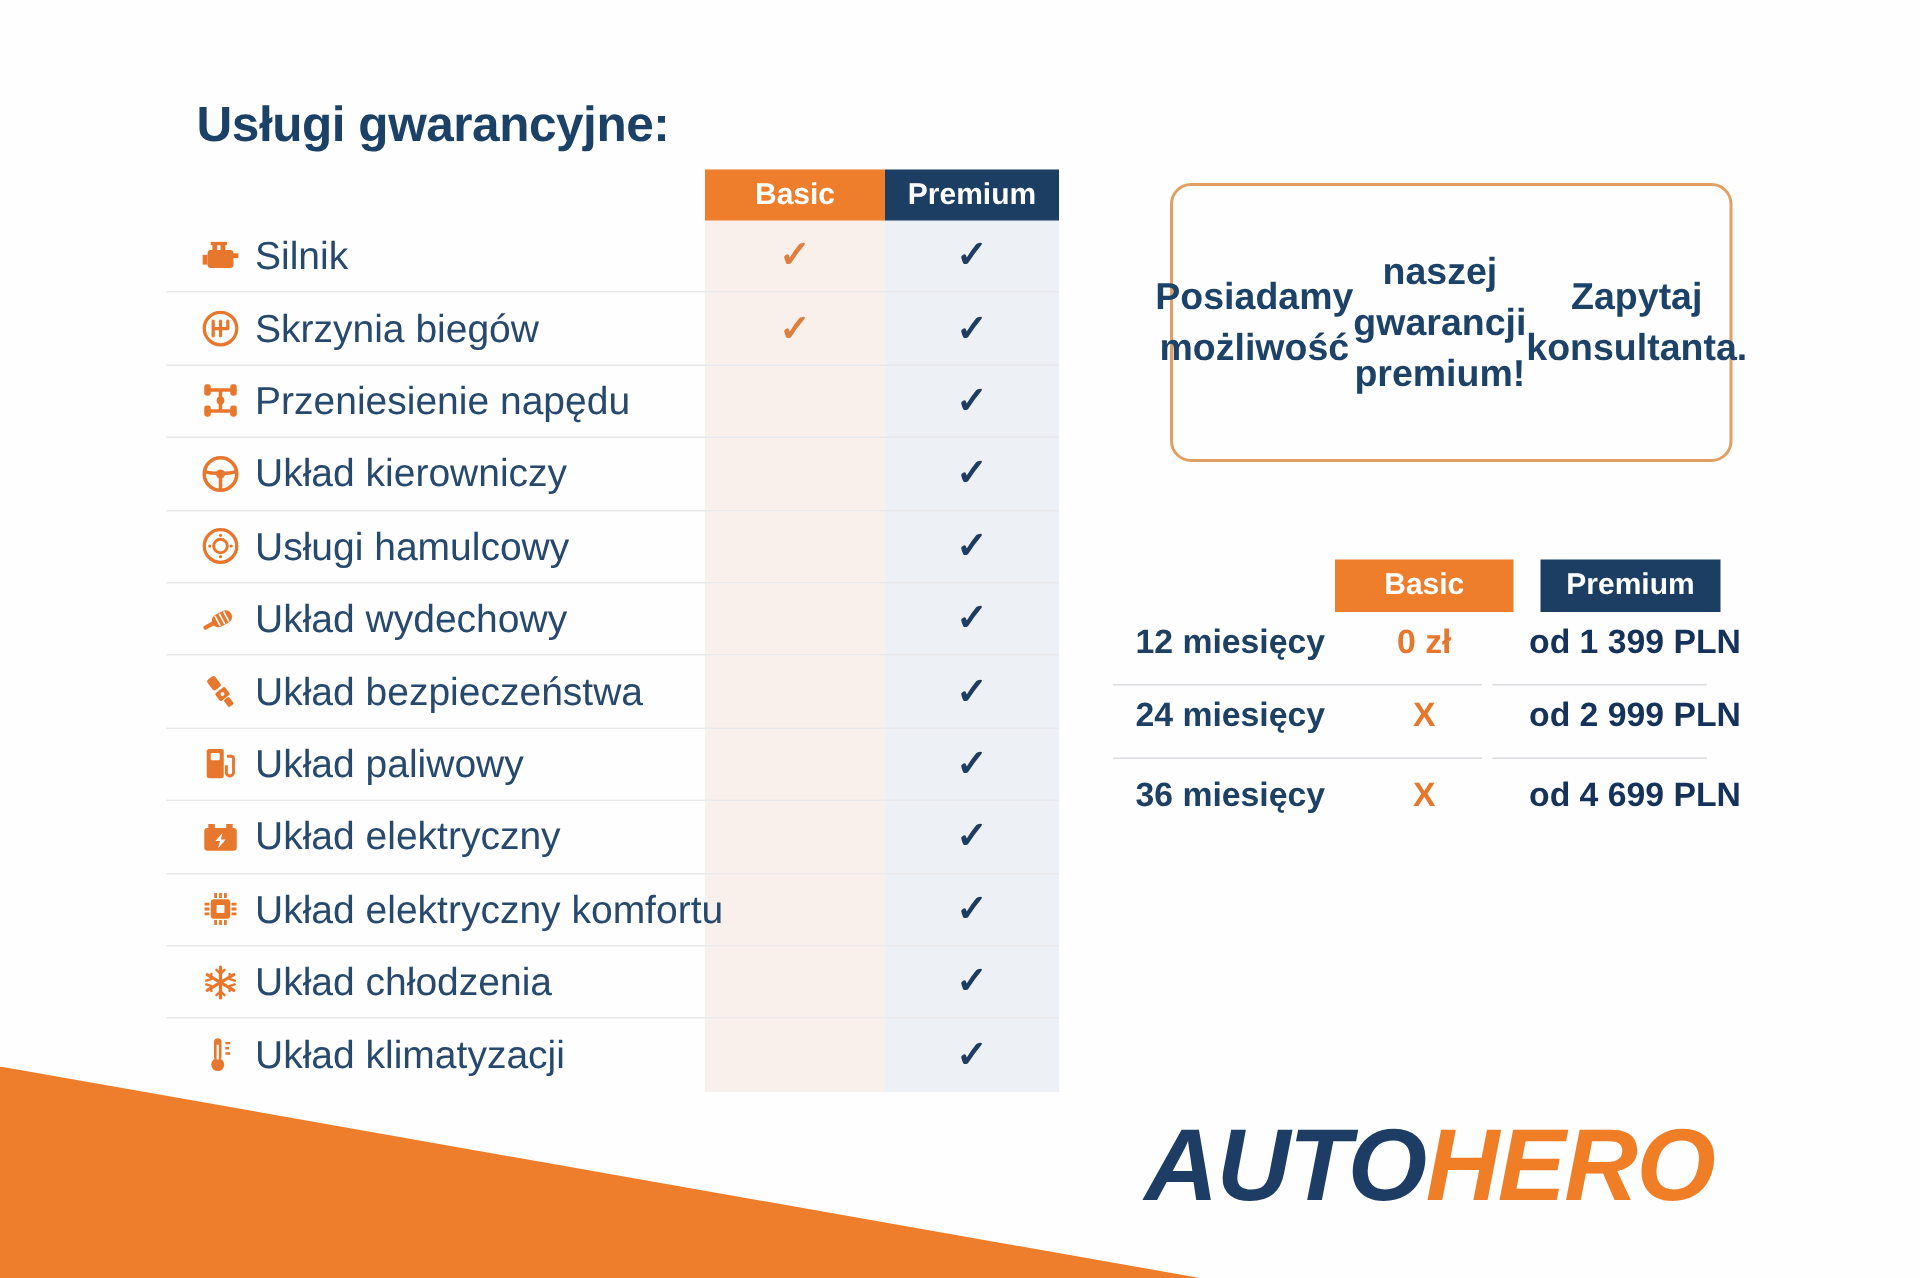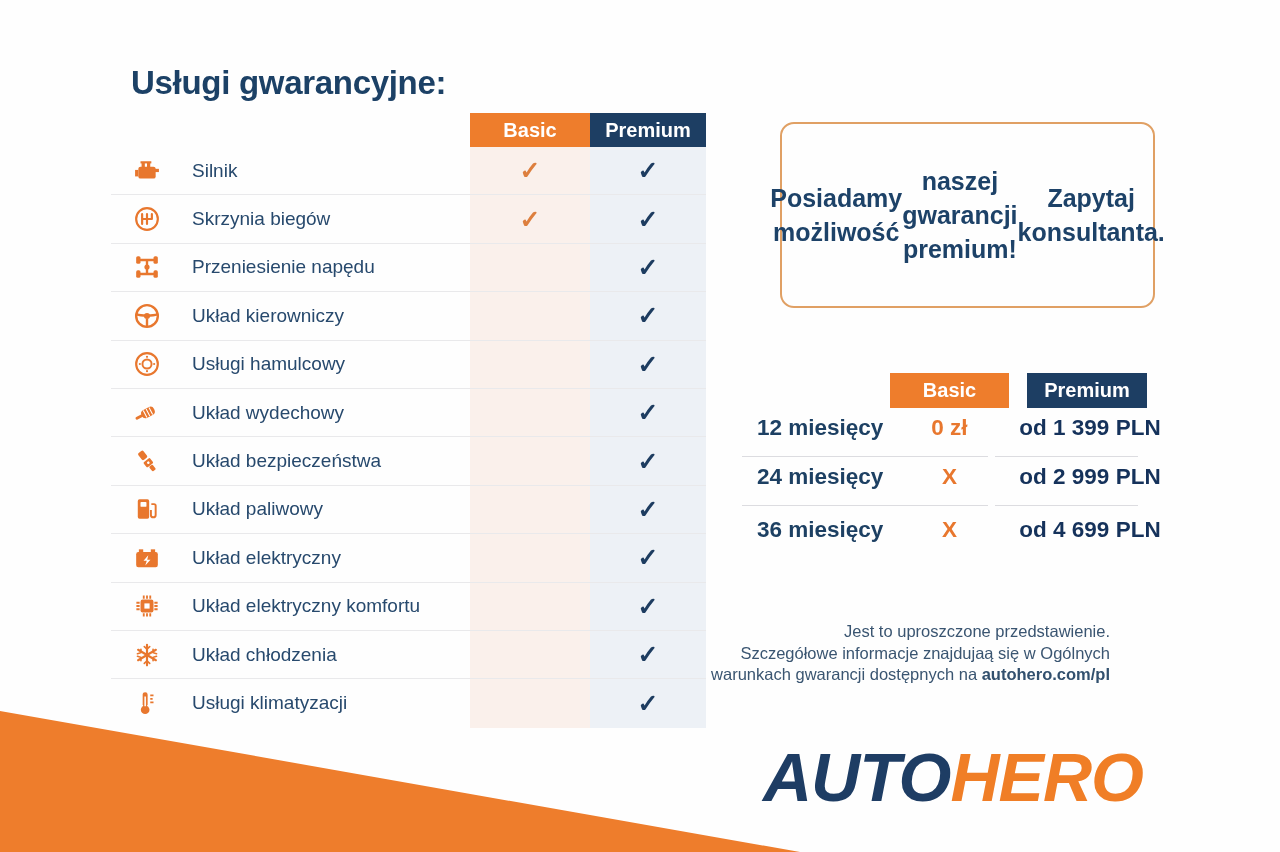--- a/index.html
+++ b/index.html
@@ -19,21 +19,21 @@
        font-weight:bold;font-size:20px}
   .hdr.basic{left:359px;width:120px;background:#EE7D2C}
   .hdr.premium{left:479px;width:116px;background:#1D3E63}
   .rows{position:absolute;top:34px;left:0;width:595px}
   .crow{position:relative;height:48.4px;display:flex;align-items:center;
         border-bottom:1px solid #E9E9EB;box-sizing:border-box}
   .crow:last-child{border-bottom:none}
   .crow .icon{margin-left:22px;width:27px;height:27px;flex:0 0 27px;display:flex;
               align-items:center;justify-content:center}
   .crow .icon svg{width:26px;height:26px;display:block}
-  .crow .rlabel{margin-left:32px;font-size:19px;color:#27496D}
+  .crow .rlabel{margin-left:10px;font-size:26px;color:#27496D}
   .cell{position:absolute;top:0;height:100%;display:flex;align-items:center;justify-content:center}
   .cell.basic{left:359px;width:120px}
   .cell.prem{left:479px;width:116px}
   .chk{font-size:25px;font-weight:bold;line-height:1}
   .chk.o{color:#DD7F3E}
   .chk.n{color:#1D3C60}
 
   
   .finbox{position:absolute;left:780px;top:122px;width:375px;height:186px;
           border:2px solid #E0A064;border-radius:14px;box-sizing:border-box;
@@ -266,21 +266,21 @@
         </div>
         <div class="crow">
           <span class="icon">
             <svg viewBox="0 0 24 24">
               <rect x="8" y="2" width="4.6" height="13.5" rx="2.3" fill="#E8772E"></rect>
               <circle cx="10.3" cy="18.2" r="4" fill="#E8772E"></circle>
               <rect x="9.6" y="6" width="1.4" height="9" fill="#fff"></rect>
               <path d="M15 5h3M15 8.2h2.2M15 11.4h3" stroke="#E8772E" stroke-width="1.5" fill="none"></path>
             </svg>
           </span>
-          <span class="rlabel">Usługi klimatyzacji</span>
+          <span class="rlabel">Układ klimatyzacji</span>
           <span class="cell basic"></span>
           <span class="cell prem">
             <span class="chk n">✓</span>
           </span>
         </div>
       </div>
   </div>
 
   <div class="finbox">
     <div>Posiadamy możliwość</div>
@@ -305,24 +305,19 @@
         <span class="period">36 miesięcy</span>
         <span class="bval">X</span>
         <span class="pval">od 4 699 PLN</span>
       </div>
     </div>
   <div class="pdiv a" style="top:456px"></div>
   <div class="pdiv b" style="top:456px"></div>
   <div class="pdiv a" style="top:505px"></div>
   <div class="pdiv b" style="top:505px"></div>
 
-  <div class="footnote">
-    <div>Jest to uproszczone przedstawienie.</div>
-    <div>Szczegółowe informacje znajdujaą się w Ogólnych</div>
-    <div><span>warunkach gwarancji dostępnych na </span><b>autohero.com/pl</b></div>
-  </div>
 
   <div class="logo">
     <span class="p1">AUTO</span><span class="p2">HERO</span>
   </div>
 
   <div class="tri"></div>
 </div>
 
 </body></html>

